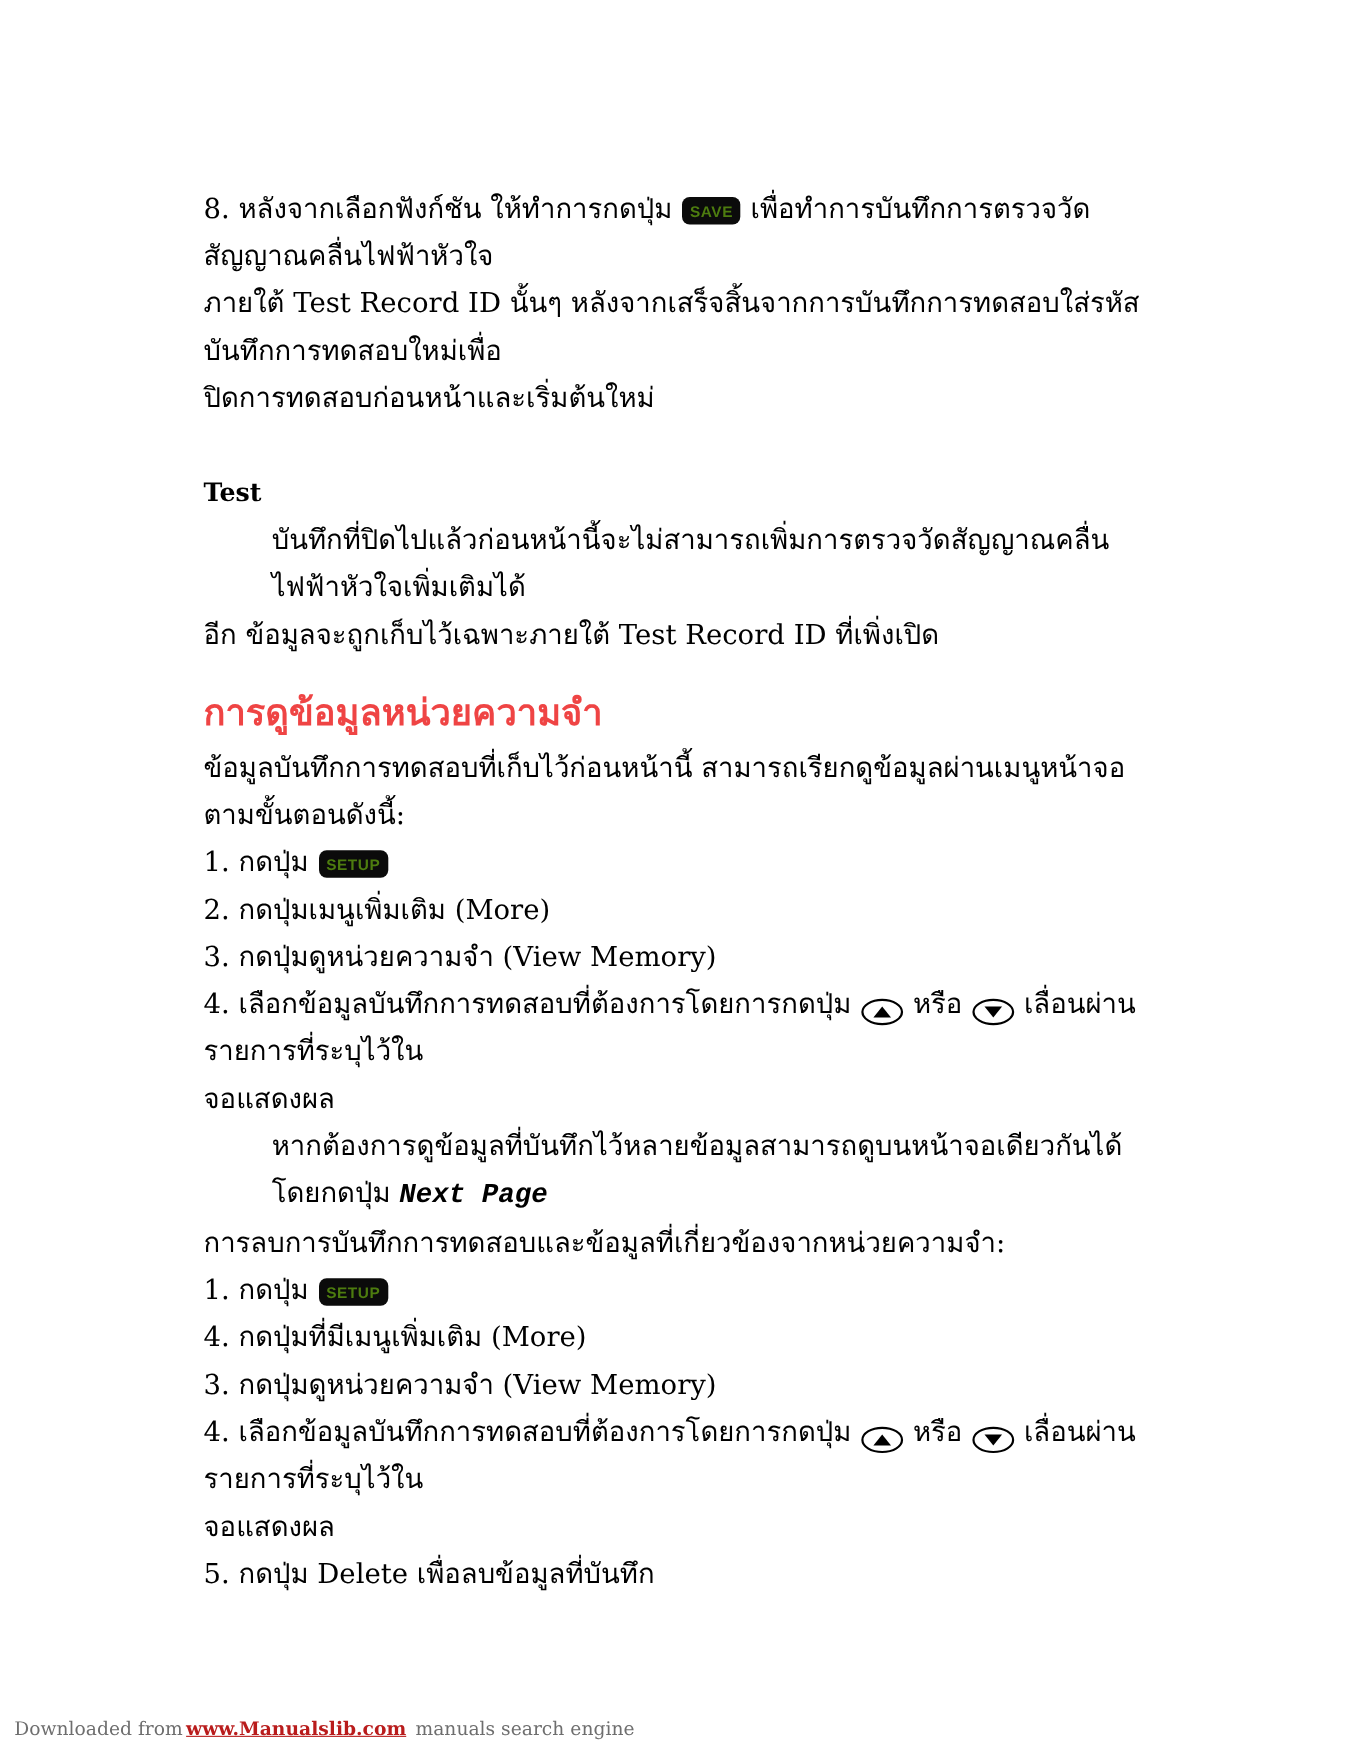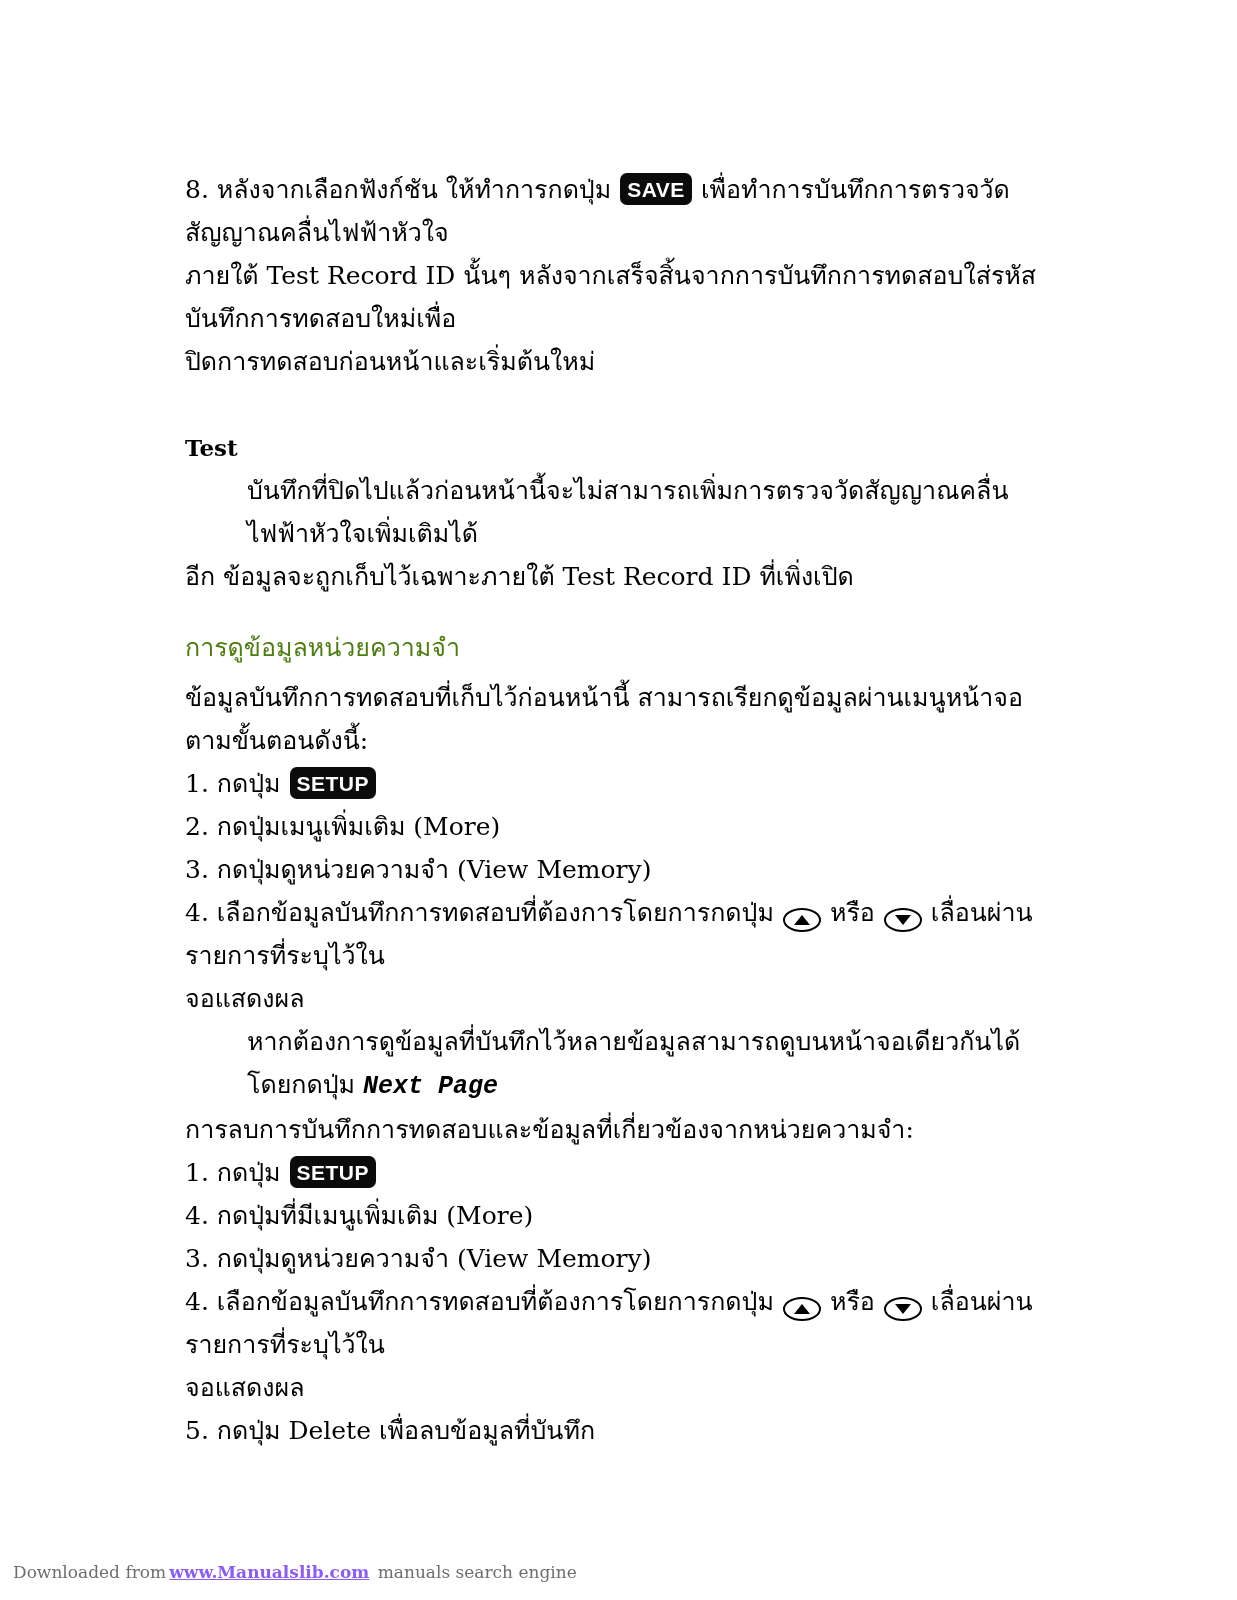--- a/index.html
+++ b/index.html
@@ -10,28 +10,28 @@
   }
   .content {
     position:absolute; left:185px; top:168px; width:866px;
     font-size:25px;
   }
   .line { line-height:43px; min-height:43px; }
   .indent { padding-left:62px; }
   .gap-lg { margin-top:43px; }
   .gap-md { margin-top:28px; }
   .section-heading {
-    color:#4d7c0f; font-size:25px; font-weight:normal;
+    color:#ef4444; font-size:33px; font-weight:bold;
     line-height:43px; margin-bottom:7px;
   }
   .note-label { font-weight:bold; font-size:23px; line-height:43px; }
   .keycap {
-    display:inline-block; background:#0b0b0b; color:#ffffff;
+    display:inline-block; background:#0b0b0b; color:#4d7c0f;
     font-family:"Liberation Sans", sans-serif; font-weight:bold;
-    font-size:21px; line-height:1; padding:6px 7px 5px; border-radius:7px;
+    font-size:14px; line-height:1; padding:6px 7px 5px; border-radius:7px;
     margin:1px 9px; vertical-align:1px; letter-spacing:0.5px;
   }
   .oval-btn {
     display:inline-flex; align-items:center; justify-content:center;
     width:38px; height:24px; border:2px solid #000; border-radius:50%;
     background:#fff; margin:0 9px; vertical-align:-4px;
   }
   .tri-up {
     width:0; height:0; border-left:8px solid transparent;
     border-right:8px solid transparent; border-bottom:10px solid #000;
@@ -39,21 +39,21 @@
   .tri-down {
     width:0; height:0; border-left:8px solid transparent;
     border-right:8px solid transparent; border-top:10px solid #000;
   }
   .emph { font-weight:bold; font-style:italic;font-family:Liberation Mono, monospace; }
   .footer {
     position:absolute; left:13px; top:1562px;
     font-size:17px; color:#6e6e6e; font-family:"DejaVu Serif", serif;
   }
   .footer-link {
-    color:#8b5cf6; font-weight:bold; text-decoration:underline;
+    color:#b91c1c; font-weight:bold; text-decoration:underline;
     cursor:pointer; margin:0 3px;
   }
 </style>
 </head>
 <body>
 
 <div class="page">
   <div class="content">
 
     <div class="para">

